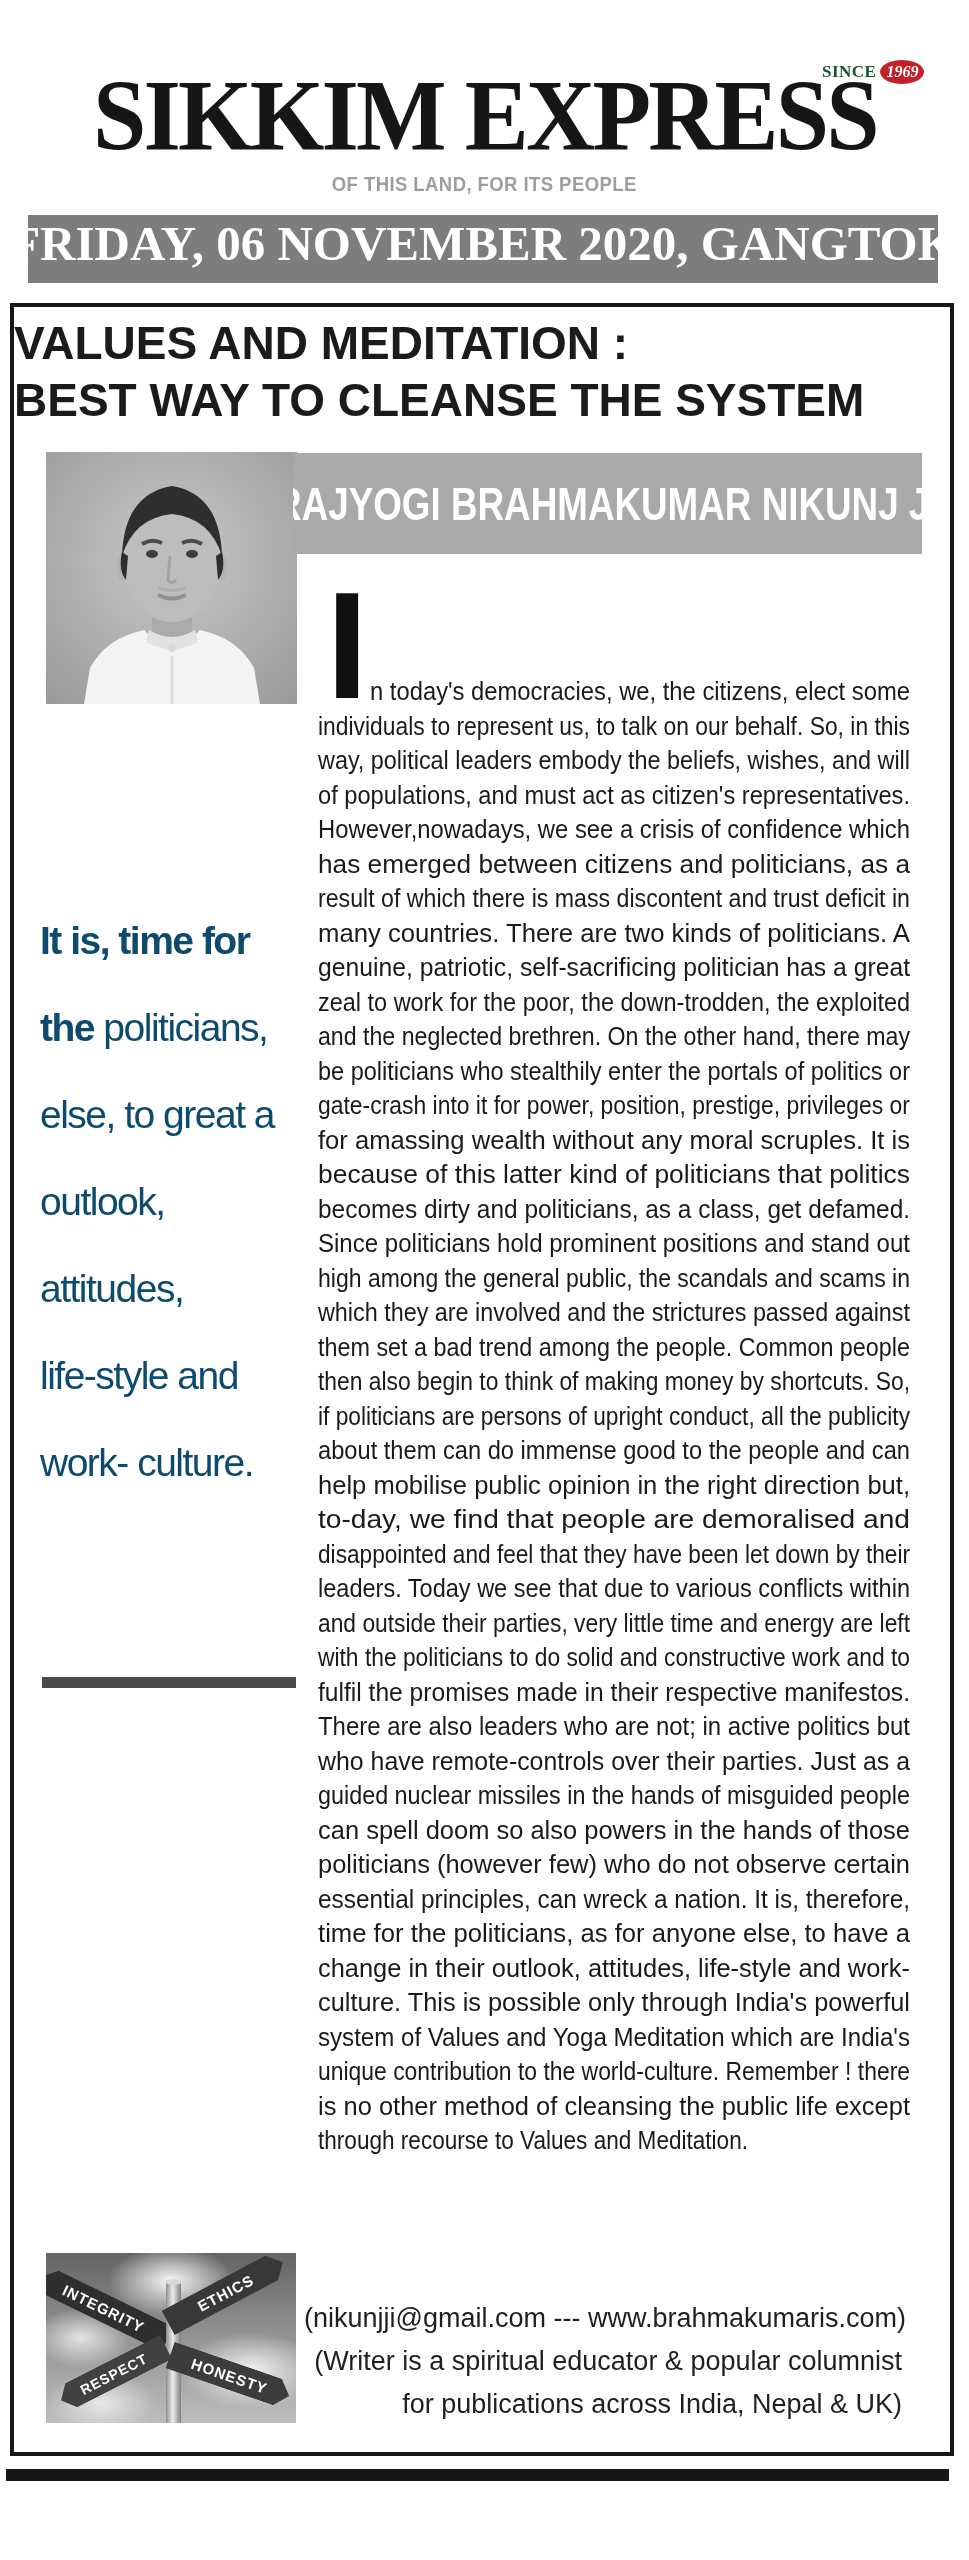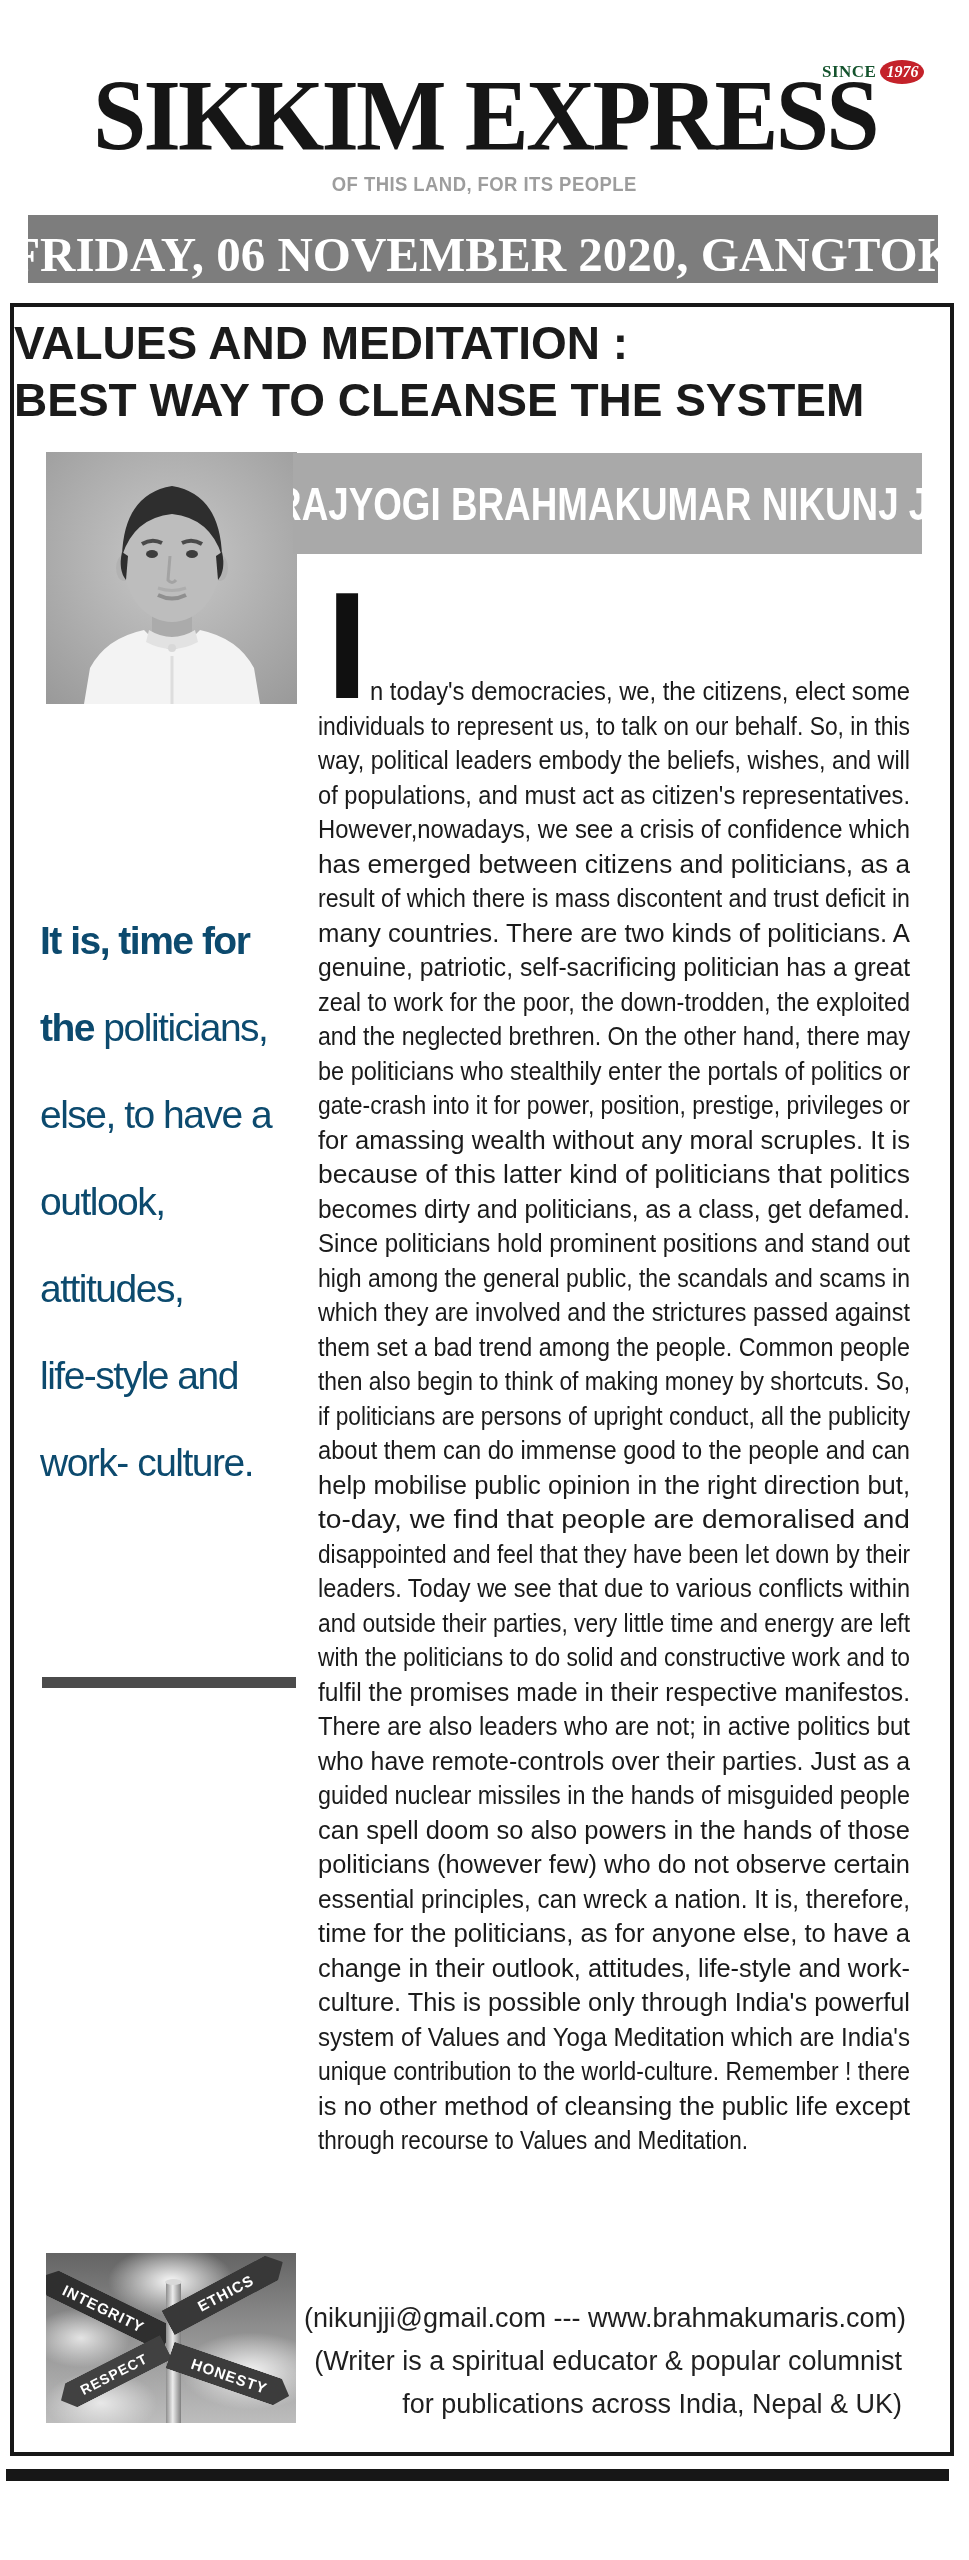--- a/index.html
+++ b/index.html
@@ -17,21 +17,21 @@
     width:44px; height:24px; line-height:24px; text-align:center;
     font-family:"Liberation Serif", serif; font-style:italic; font-weight:700; font-size:16px; }
   .masthead-title { left:0; top:60px; width:969px; text-align:center; }
   .masthead-title span { display:inline-block; font-family:"Liberation Serif", serif; font-weight:700;
     font-size:102px; line-height:112px; color:#161616; letter-spacing:-3px; transform:scaleX(.94); }
   .tagline { left:0; top:172px; width:969px; text-align:center; }
   .tagline span { display:inline-block; font-weight:700; font-size:21px; color:#9d9d9d; letter-spacing:.5px; transform:scaleX(.88); }
 
   
   .dateband { left:28px; top:215px; width:910px; height:68px; background:#7d7d7d;
-    display:flex; align-items:flex-end; justify-content:center; }
+    display:flex; align-items:flex-start; justify-content:center; }
   .dateband span { font-family:"Liberation Serif", serif; font-weight:700; font-size:49px; color:#ffffff; letter-spacing:0; white-space:nowrap; }
 
   
   .article-box { left:10px; top:303px; width:944px; height:2153px; border:4px solid #171717; background:transparent; }
   .bottom-rule { left:6px; top:2469px; width:943px; height:12px; background:#171717; }
 
   
   .headline { left:14px; top:315px; width:936px; color:#1b1b1b; }
   .headline div { font-weight:700; font-size:46px; line-height:57px; letter-spacing:0; }
 
@@ -82,21 +82,21 @@
   .contact { left:304px; top:2297px; width:598px; text-align:right; color:#1f1f1f; }
   .ct-line { font-size:27px; line-height:43px; white-space:nowrap; }
 </style>
 </head>
 <body>
 
 <div class="page">
 
   <div class="abs badge">
     <span class="since-label">SINCE</span>
-    <span class="since-oval">1976</span>
+    <span class="since-oval">1969</span>
   </div>
   <div class="abs masthead-title">
     <span>SIKKIM EXPRESS</span>
   </div>
   <div class="abs tagline">
     <span>OF THIS LAND, FOR ITS PEOPLE</span>
   </div>
 
   <div class="abs dateband">
     <span>FRIDAY, 06 NOVEMBER 2020, GANGTOK</span>
@@ -187,21 +187,21 @@
       <text x="0" y="1343.0" textLength="592" lengthAdjust="spacingAndGlyphs">culture. This is possible only through India's powerful</text>
       <text x="0" y="1377.5" textLength="592" lengthAdjust="spacingAndGlyphs">system of Values and Yoga Meditation which are India's</text>
       <text x="0" y="1412.0" textLength="592" lengthAdjust="spacingAndGlyphs">unique contribution to the world-culture. Remember ! there</text>
       <text x="0" y="1446.5" textLength="592" lengthAdjust="spacingAndGlyphs">is no other method of cleansing the public life except</text>
       <text x="0" y="1481.0" textLength="430" lengthAdjust="spacingAndGlyphs">through recourse to Values and Meditation.</text>
     </svg>
 
   <div id="pullQuote" class="abs pullquote">
       <div class="pq-line"><b>It is, time for</b></div>
       <div class="pq-line"><b>the</b> politicians,</div>
-      <div class="pq-line">else, to have a</div>
+      <div class="pq-line">else, to great a</div>
       <div class="pq-line">outlook,</div>
       <div class="pq-line">attitudes,</div>
       <div class="pq-line">life-style and</div>
       <div class="pq-line">work- culture.</div>
     </div>
   <div class="abs pq-rule"></div>
 
   <div class="abs signpost">
     <div class="sign arrow-left sign-integrity">
       <span>INTEGRITY</span>

